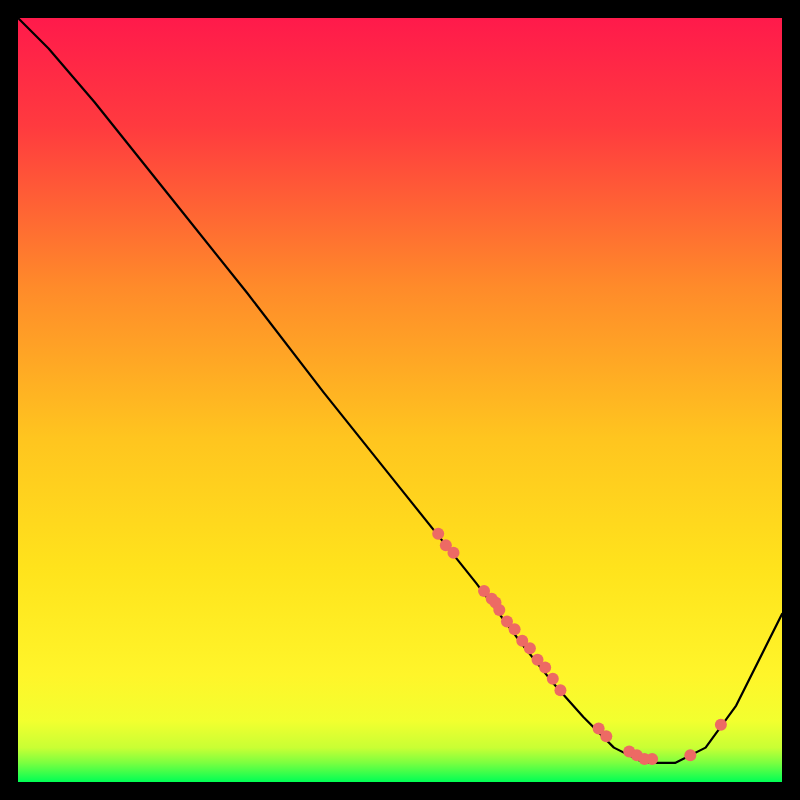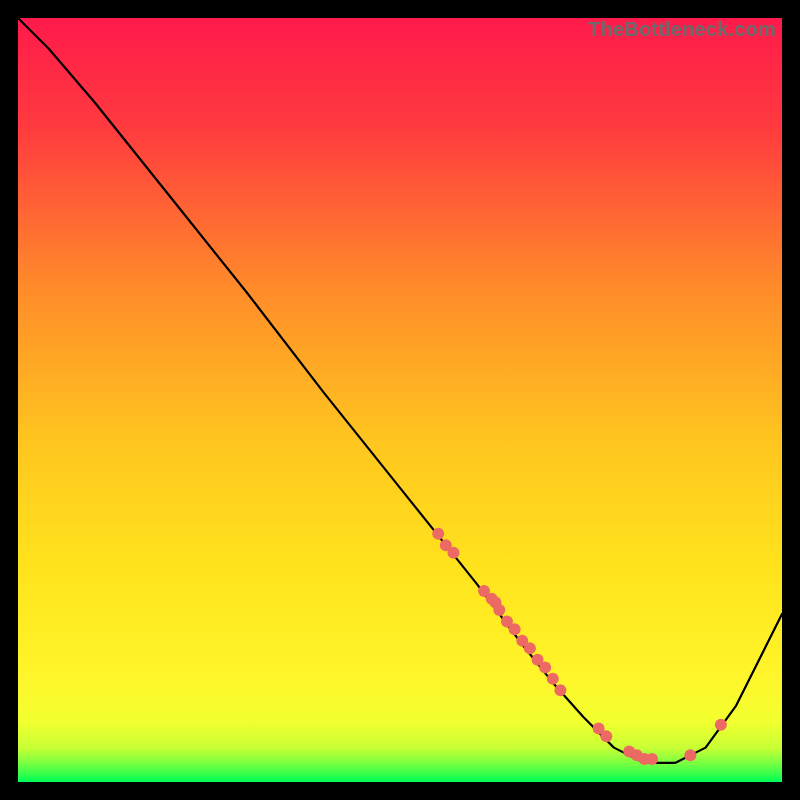--- a/index.html
+++ b/index.html
@@ -78,14 +78,13 @@
         <circle cx="580.64" cy="710.52" r="6" fill="#ed6a64"></circle>
         <circle cx="588.28" cy="718.16" r="6" fill="#ed6a64"></circle>
         <circle cx="611.20" cy="733.44" r="6" fill="#ed6a64"></circle>
         <circle cx="618.84" cy="737.26" r="6" fill="#ed6a64"></circle>
         <circle cx="626.48" cy="741.08" r="6" fill="#ed6a64"></circle>
         <circle cx="634.12" cy="741.08" r="6" fill="#ed6a64"></circle>
         <circle cx="672.32" cy="737.26" r="6" fill="#ed6a64"></circle>
         <circle cx="702.88" cy="706.70" r="6" fill="#ed6a64"></circle>
       </g>
   </svg>
-  <div class="watermark">TheBottleneck.com</div>
 </div>
 
 </body></html>

